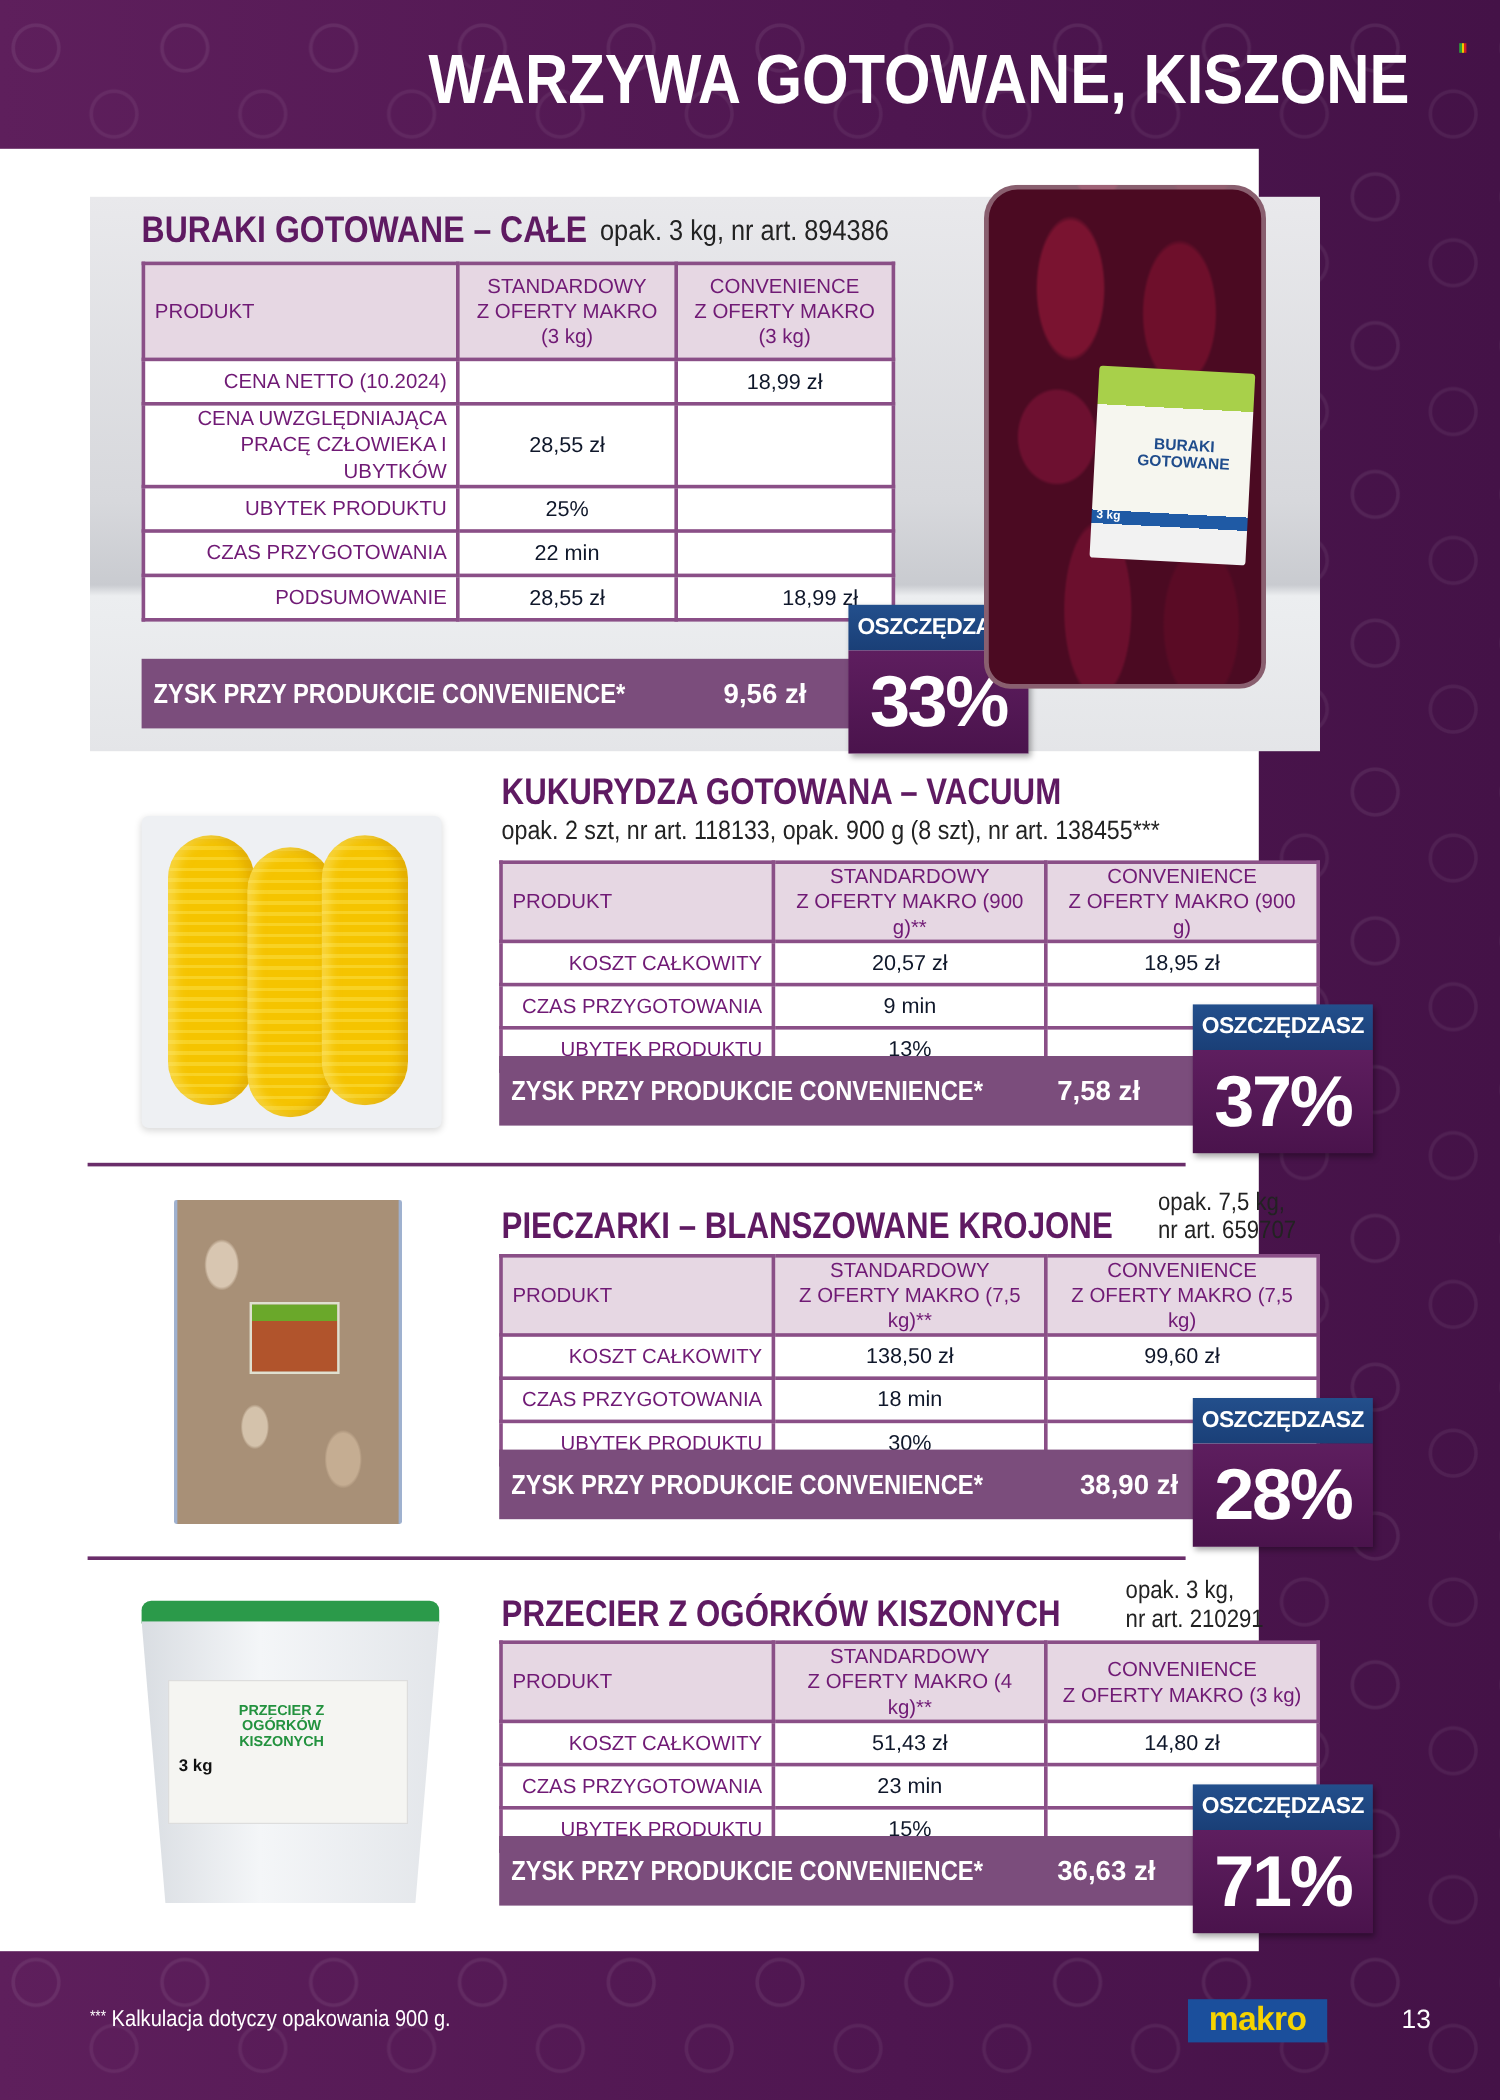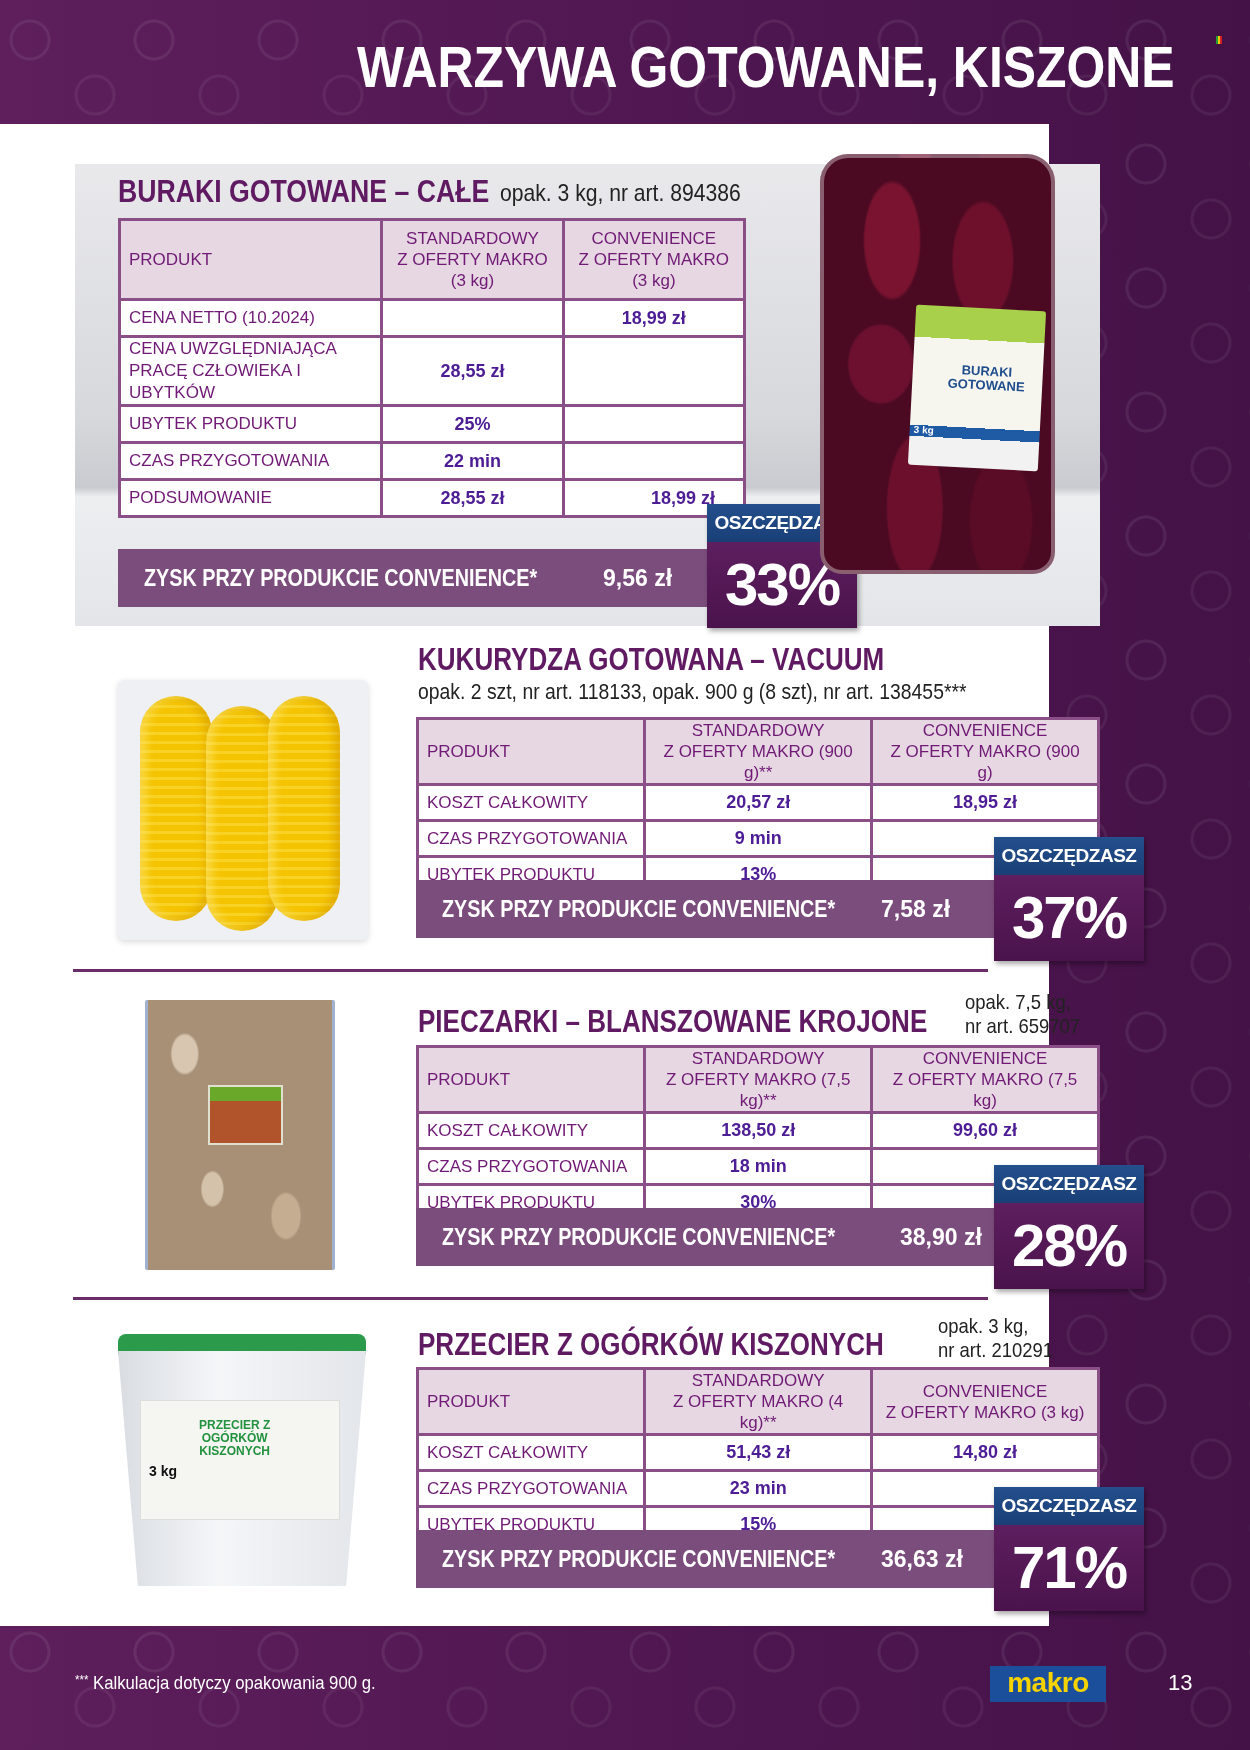--- a/index.html
+++ b/index.html
@@ -60,28 +60,28 @@
     background: #fff;
     color: #701a75;
     font-size: 17px;
     padding: 0 8px;
     vertical-align: middle;
   }
   table.cmp th {
     background: #e6d7e3; font-weight: 400; text-align: center; line-height: 21px;
   }
   table.cmp th.first { text-align: left; }
-  table.cmp td.label { text-align: left; }
-  table.cmp td.val { text-align: center; font-weight: 700; font-size: 18px; color: #4c1d95; margin-top: 35px; }
+  table.cmp td.label { text-align: right; }
+  table.cmp td.val { text-align: center; font-weight: 400; font-size: 18px; color: #0f172a; margin-top: 35px; }
   table.cmp td.val.right { text-align: right; padding-right: 28px; }
 
   .profit-bar {
     position: absolute; background: #7b4d7c; color: #fff;
     font-weight: 700; font-size: 23px;
-    display: flex; align-items: center; padding-left: 26px;
+    display: flex; align-items: center; padding-left: 10px;
     font-family: "Liberation Sans", sans-serif;
   }
   .profit-bar .lbl { transform: scaleX(0.86); transform-origin: left center; white-space: nowrap; }
   .profit-bar .amt { position: absolute; white-space: nowrap; }
 
   .badge {
     position: absolute; width: 150px; height: 124px;
     box-shadow: 2px 3px 5px rgba(0,0,0,0.35);
   }
   .badge .top {

